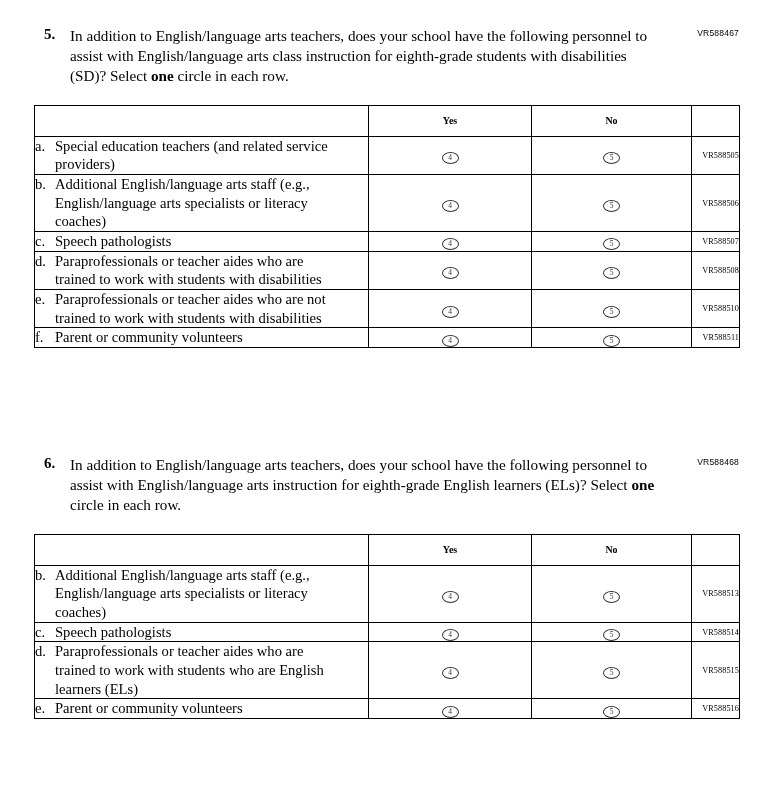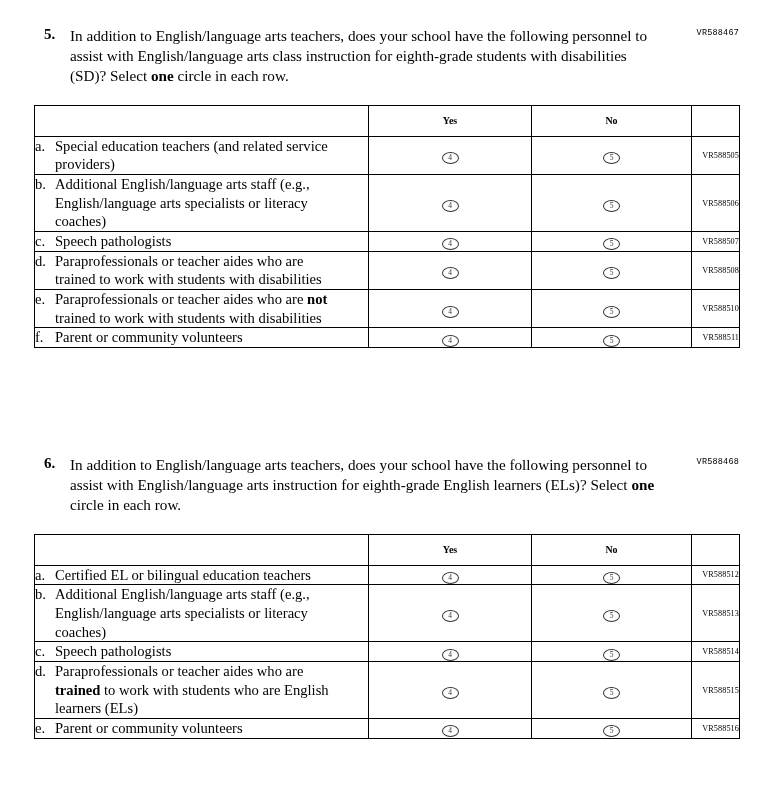--- a/index.html
+++ b/index.html
@@ -50,21 +50,21 @@
     width: 590px;
     text-align: left;
   }
   .q-text b { font-weight: bold; }
 
   .q-code {
     position: absolute;
     right: 0;
     top: 2px;
     font-size: 8.5px;
-    font-family: Liberation Mono, monospace;
+    font-family: Liberation Sans, sans-serif;
     letter-spacing: 0.2px;
   }
 
   
   table.grid {
     border-collapse: collapse;
     width: 705px;
     table-layout: fixed;
     margin-top: 18px;
   }
@@ -95,21 +95,21 @@
   td.item .lbl {
     display: inline-block;
     width: 20px;
     vertical-align: top;
   }
   td.item .txt {
     display: inline-block;
     width: 290px;
     vertical-align: top;
   }
-  td.item b { font-weight: bold; }
+  td.item b { font-weight: normal; }
 
   td.resp {
     text-align: center;
   }
   .bubble {
     display: inline-block;
     width: 15px;
     height: 10px;
     border: 1px solid #333;
     border-radius: 50%;
@@ -219,26 +219,20 @@
       <thead>
         <tr>
           <th class="blank-head"></th>
           <th>Yes</th>
           <th>No</th>
           <th class="col-code"></th>
         </tr>
       </thead>
       <tbody>
         <tr>
-          <td class="item"><span class="lbl">a.</span><span class="txt">Certified EL or bilingual education teachers</span></td>
-          <td class="resp"><span class="bubble">4</span></td>
-          <td class="resp"><span class="bubble">5</span></td>
-          <td class="code">VR588512</td>
-        </tr>
-        <tr>
           <td class="item"><span class="lbl">b.</span><span class="txt">Additional English/language arts staff (e.g., English/language arts specialists or literacy coaches)</span></td>
           <td class="resp"><span class="bubble">4</span></td>
           <td class="resp"><span class="bubble">5</span></td>
           <td class="code">VR588513</td>
         </tr>
         <tr>
           <td class="item"><span class="lbl">c.</span><span class="txt">Speech pathologists</span></td>
           <td class="resp"><span class="bubble">4</span></td>
           <td class="resp"><span class="bubble">5</span></td>
           <td class="code">VR588514</td>

